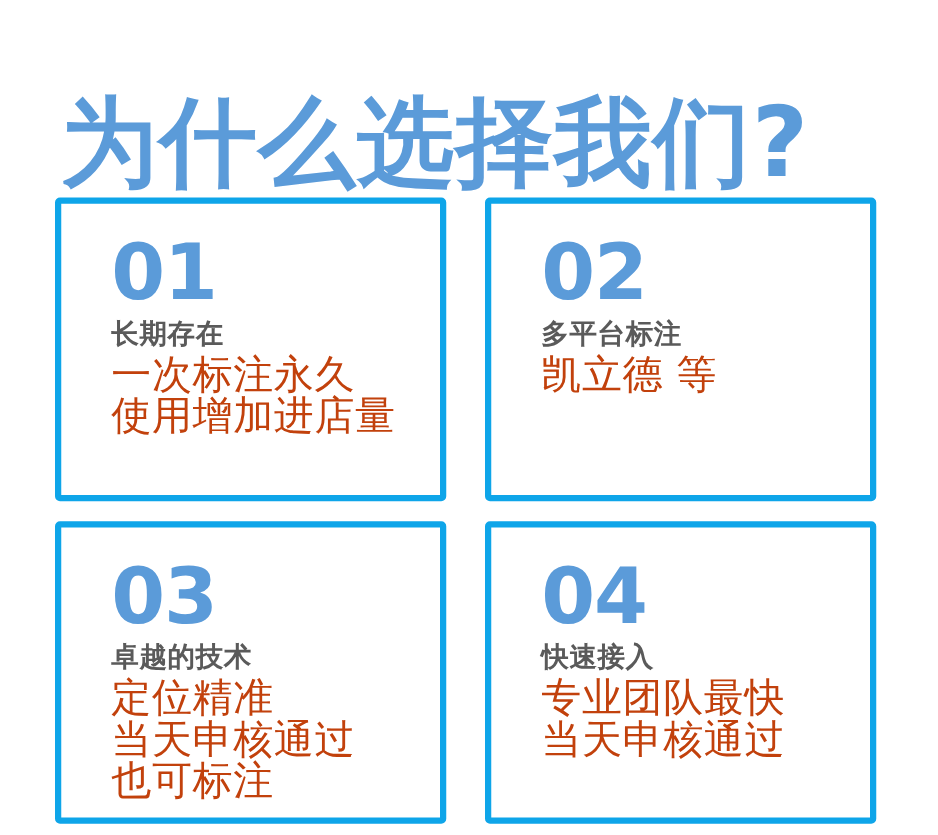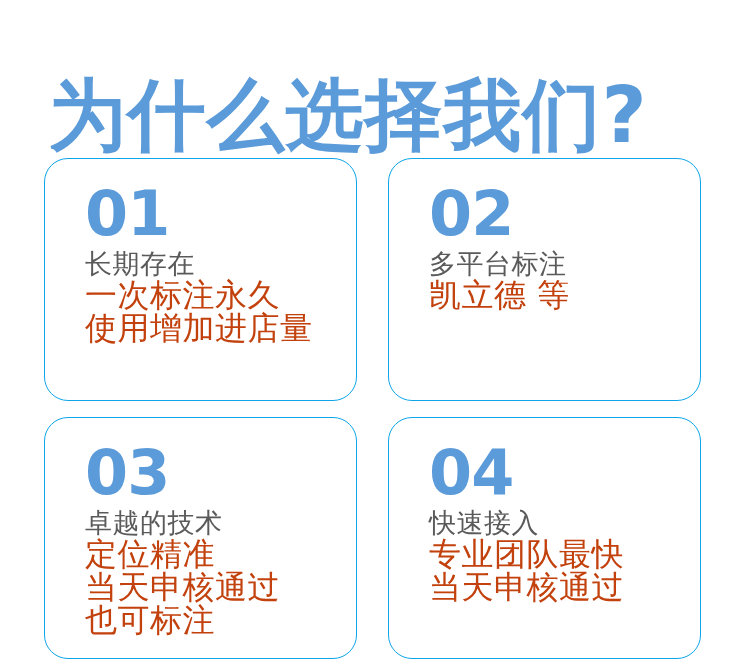--- a/index.html
+++ b/index.html
@@ -48,41 +48,41 @@
     display: grid;
     grid-template-columns: 313px 313px;
     grid-template-rows: 243px 242px;
     column-gap: 31px;
     row-gap: 16px;
   }
 
   .card {
     box-sizing: border-box;
     background: #ffffff;
-    border: 1px solid #0ea5e9;
-    border-radius: 24px;
+    border: 5px solid #0ea5e9;
+    border-radius: 4px;
     padding: 20px 0 0 40px;
     position: relative;
     overflow: hidden;
   }
 
   .card-number {
     font-size: 62px;
     line-height: 70px;
     font-weight: 700;
     color: #5b9bd9;
     letter-spacing: -1px;
     margin: 0;
     padding: 0;
   }
 
   .card-heading {
-    font-size: 27px;
+    font-size: 22px;
     line-height: 30px;
-    font-weight: 400;
+    font-weight: 700;
     color: #5a5a5a;
     margin: 0;
     padding: 0;
     letter-spacing: 0.5px;
   }
 
   .card-body {
     margin: 0;
     padding: 0;
     list-style: none;

